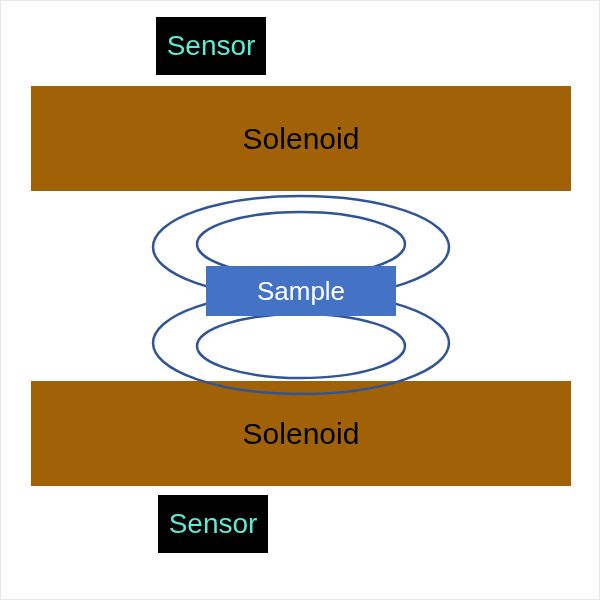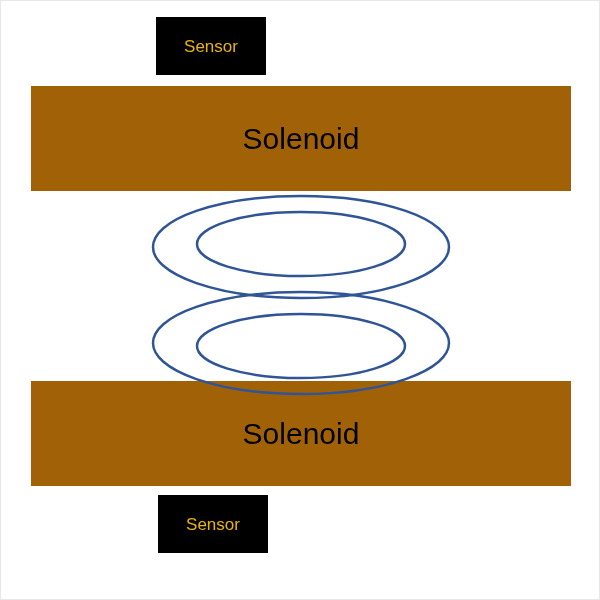--- a/index.html
+++ b/index.html
@@ -19,22 +19,22 @@
   }
   .box {
     position: absolute;
     display: flex;
     align-items: center;
     justify-content: center;
     box-sizing: border-box;
   }
   .sensor {
     background: #000000;
-    color: #eab308;
-    font-size: 17px;
+    color: #5eead4;
+    font-size: 28px;
     width: 110px;
     height: 58px;
   }
   .sensor-top { left: 155px; top: 16px; }
   .sensor-bottom { left: 157px; top: 494px; }
   .solenoid {
     background: #a16207;
     color: #000000;
     font-size: 30px;
     left: 30px;
@@ -81,18 +81,21 @@
 
   <svg class="coil-svg" viewBox="0 0 600 600" xmlns="http://www.w3.org/2000/svg">
     <g fill="none" stroke="#2f5597" stroke-width="2.5">
       <ellipse cx="300" cy="246" rx="148" ry="51"></ellipse>
       <ellipse cx="300" cy="243" rx="104" ry="32"></ellipse>
       <ellipse cx="300" cy="342" rx="148" ry="51"></ellipse>
       <ellipse cx="300" cy="345" rx="104" ry="32"></ellipse>
     </g>
   </svg>
 
+  <div class="box sample">
+    <span class="label">Sample</span>
+  </div>
 
   <div class="box sensor sensor-bottom">
     <span class="label">Sensor</span>
   </div>
 
 </div>
 
 </body></html>

